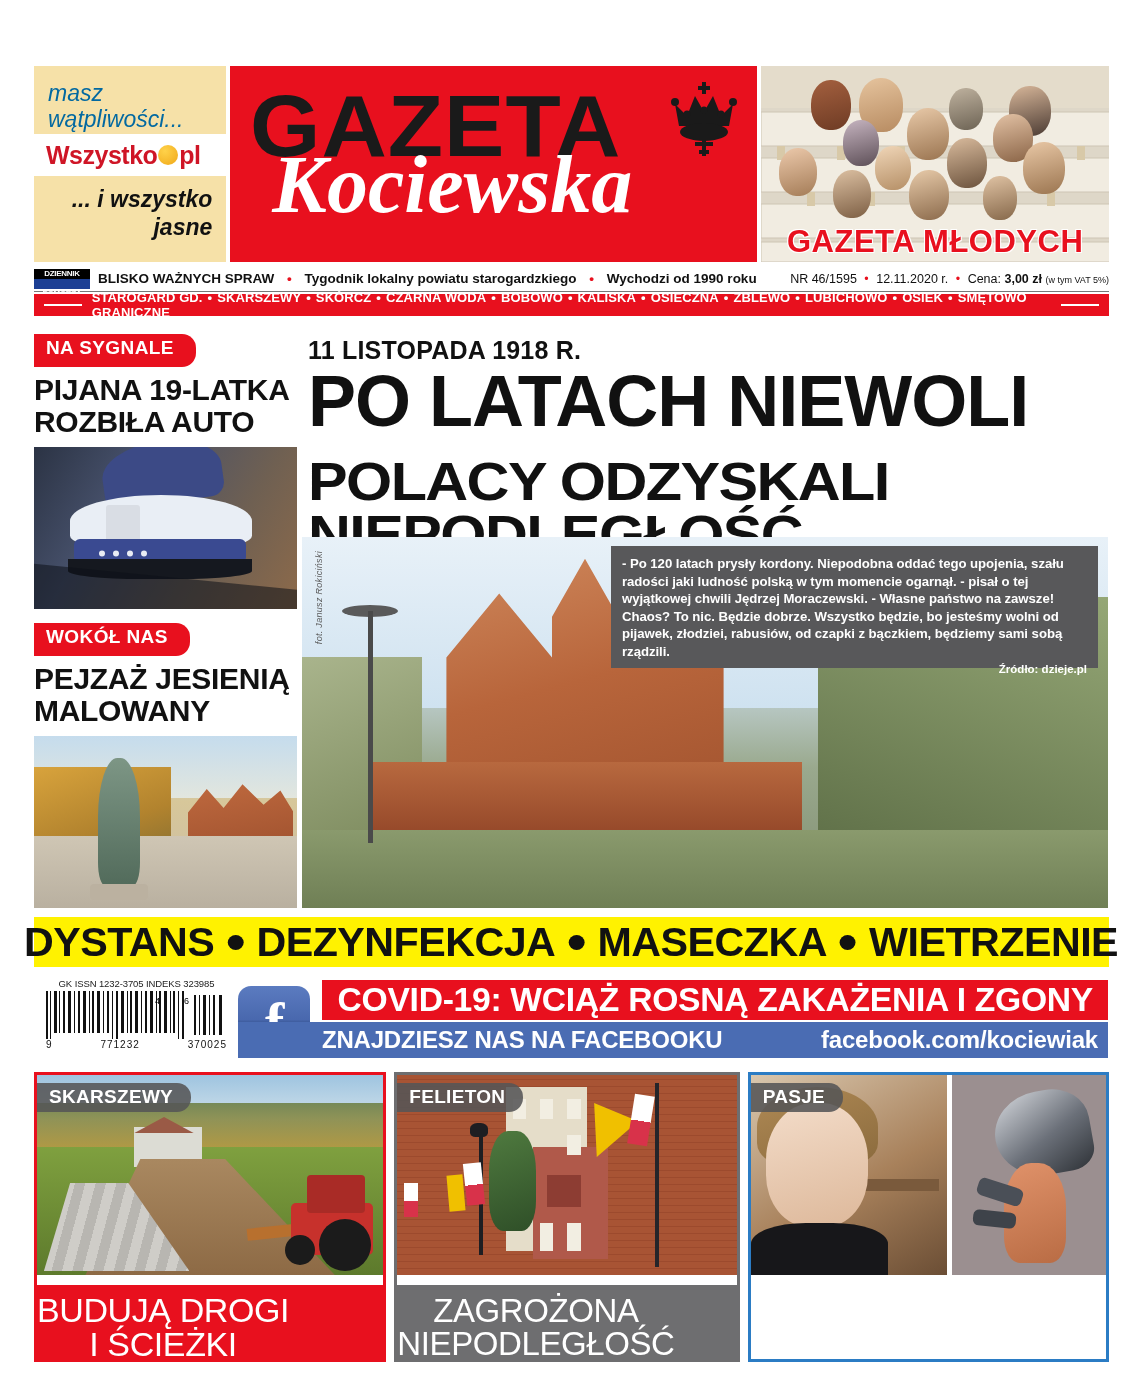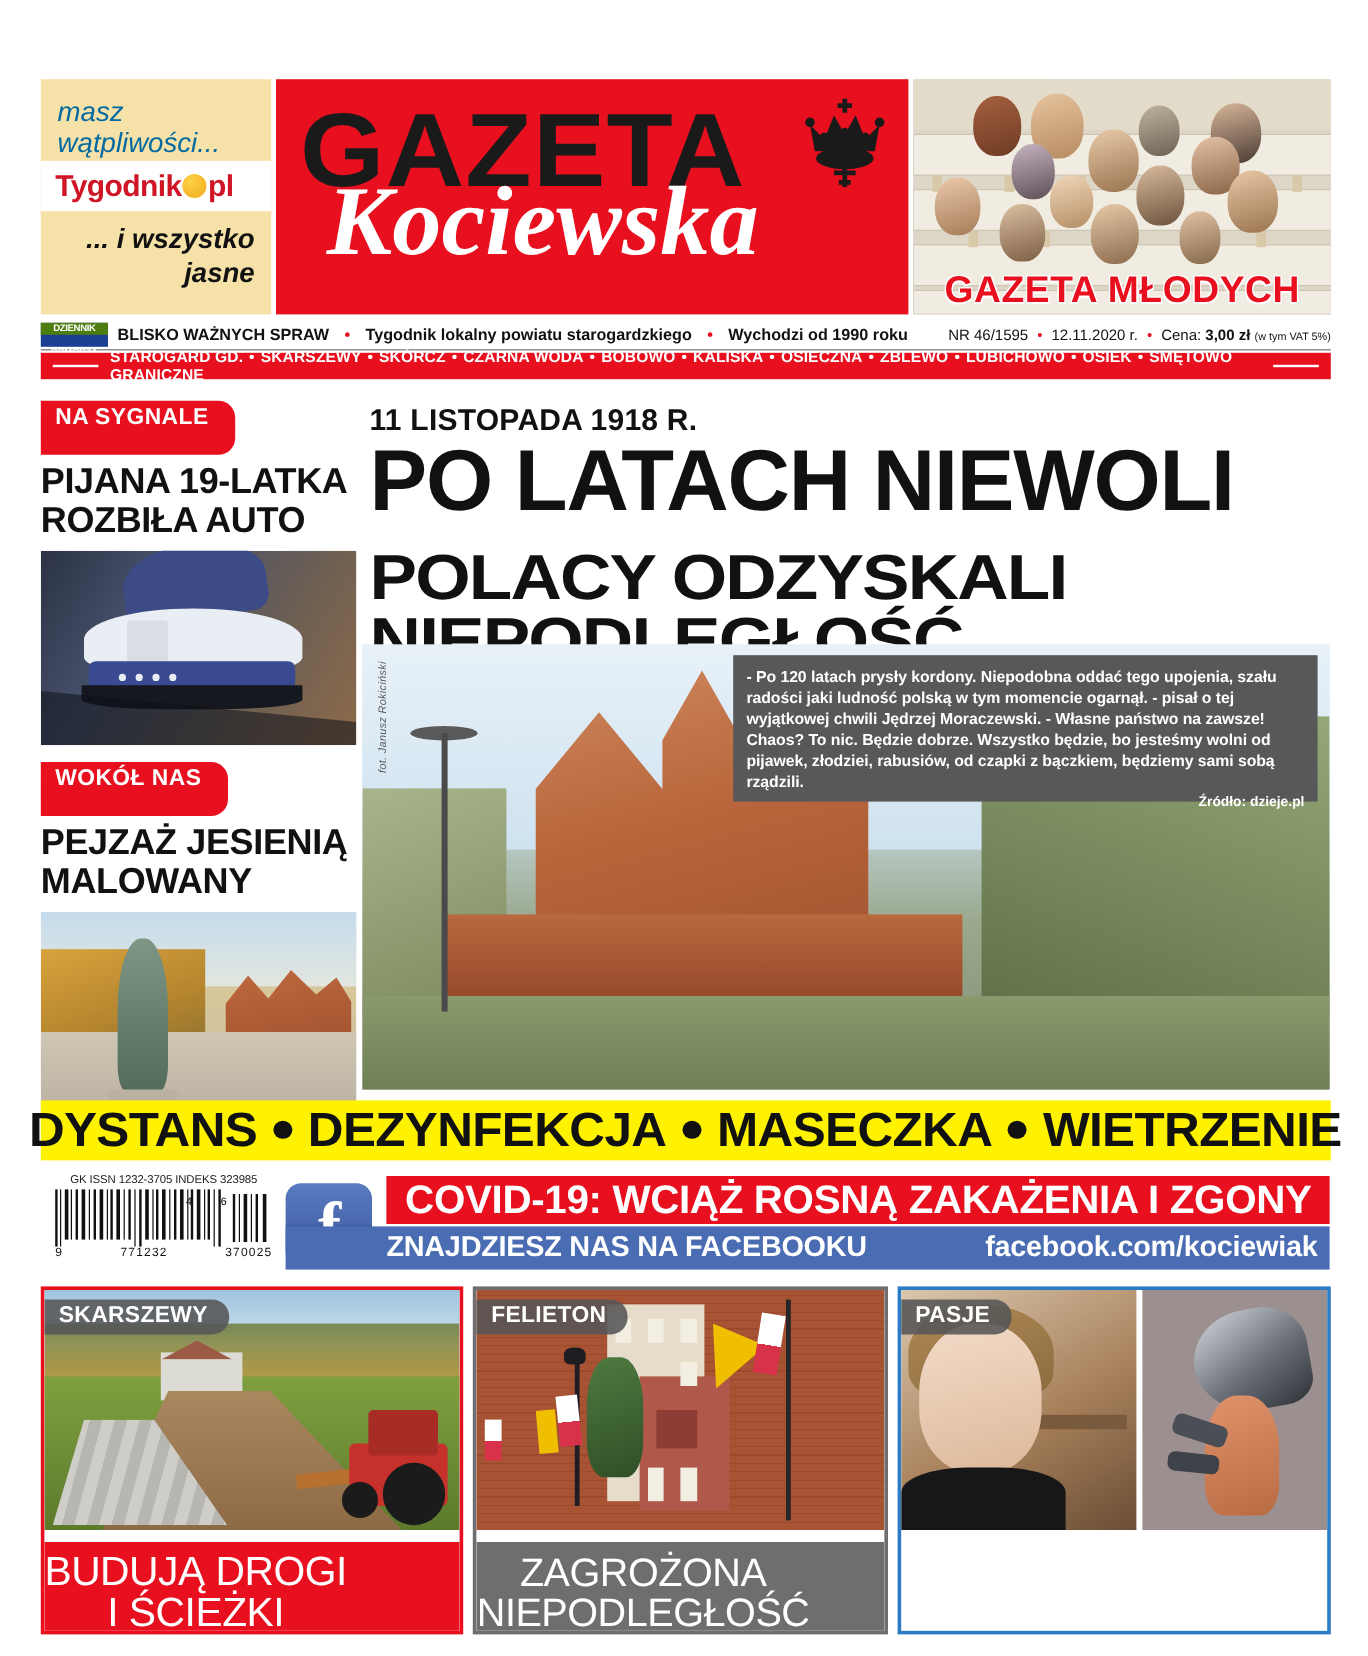--- a/index.html
+++ b/index.html
@@ -65,42 +65,42 @@
     position: absolute; left: 0; bottom: 2px; width: 100%; text-align: center;
     font-size: 31px; font-weight: bold; color: #e8101e; letter-spacing: 0.5px;
     text-shadow: 1px 1px 0 #fff, -1px 1px 0 #fff, 1px -1px 0 #fff, -1px -1px 0 #fff;
   }
   .face { position: absolute; border-radius: 48% 48% 45% 45%; }
 
   
   .infobar { position: absolute; left: 34px; top: 266px; width: 1075px; height: 26px;
              display: flex; align-items: center; border-bottom: 1px solid #777; }
   .dp-logo { width: 56px; height: 20px; background: #1c3f94; position: relative; margin-right: 8px; flex: 0 0 auto; }
-  .dp-logo .l1 { position: absolute; left: 0; top: 0; width: 100%; height: 10px; background: #4d7c0f;
+  .dp-logo .l1 { position: absolute; left: 0; top: 0; width: 100%; height: 10px; background: #000000;
                  color: #fff; font-size: 8px; font-weight: bold; text-align: center; line-height: 10px; letter-spacing: -0.3px;}
   .dp-logo .l2 { position: absolute; left: 0; top: 20px; width: 100%; height: 10px;
                  color: #fff; font-size: 8px; font-weight: bold; text-align: center; line-height: 10px; letter-spacing: -0.3px;}
   .info-left { font-size: 13.5px; font-weight: bold; color: #111; white-space: nowrap; }
   .info-left .sep { color: #e8101e; margin: 0 9px; }
   .info-right { margin-left: auto; font-size: 12.5px; color: #111; white-space: nowrap; }
   .info-right .b { font-weight: bold; }
   .info-right .sm { font-size: 9px; }
   .info-right .sep { color: #e8101e; margin: 0 4px; }
 
   
   .towns { position: absolute; left: 34px; top: 294px; width: 1075px; height: 22px;
            background: #e8101e; color: #fff; font-size: 13px; font-weight: bold;
            display: flex; align-items: center; justify-content: center; letter-spacing: 0.1px; }
   .towns .dash { display: inline-block; width: 40px; height: 2px; background: #fff; margin: 0 10px; vertical-align: 4px; }
   .towns .dot { color: #fff; margin: 0 5px; }
 
   
   .leftcol { position: absolute; left: 34px; top: 334px; width: 263px; }
   .kicker { display: inline-block; background: #e8101e; color: #fff; font-size: 19px; font-weight: bold;
-            padding: 3px 22px 20px 12px; border-radius: 0 14px 14px 0; letter-spacing: 0.4px; }
+            padding: 3px 22px 8px 12px; border-radius: 0 14px 14px 0; letter-spacing: 0.4px; }
   .lc-head { font-size: 30px; font-weight: bold; color: #111; line-height: 1.07; margin-top: 7px; letter-spacing: -0.3px; }
   .lc-photo { width: 263px; margin-top: 9px; position: relative; overflow: hidden; }
 
   
   .police { height: 162px; background: linear-gradient(120deg, #2b3344 0%, #46506a 30%, #6f6052 70%, #8d6a4a 100%); position: relative; }
   .p-cap-top { position: absolute; left: 68px; top: -6px; width: 120px; height: 62px; background: #3c4a86;
                border-radius: 50% 50% 14px 14px; transform: rotate(-8deg); }
   .p-cap-white { position: absolute; left: 36px; top: 48px; width: 182px; height: 52px; background: #e9eef5;
                  border-radius: 60% 60% 26% 26%; }
   .p-cap-band { position: absolute; left: 40px; top: 92px; width: 172px; height: 24px; background: #3a4a91; border-radius: 6px; }
@@ -254,21 +254,21 @@
 <body>
 
 <div class="masthead">
 
   <div class="promo">
     <div class="promo-top">
       <div>masz</div>
       <div>wątpliwości...</div>
     </div>
     <div class="promo-mid">
-      <span class="promo-brand">Tygodnik</span>
+      <span class="promo-brand">Wszystko</span>
       <span class="promo-dot"></span>
       <span class="promo-brand">pl</span>
     </div>
     <div class="promo-bot">
       <div>... i wszystko</div>
       <div>jasne</div>
     </div>
   </div>
 
   <div class="mast-red">

